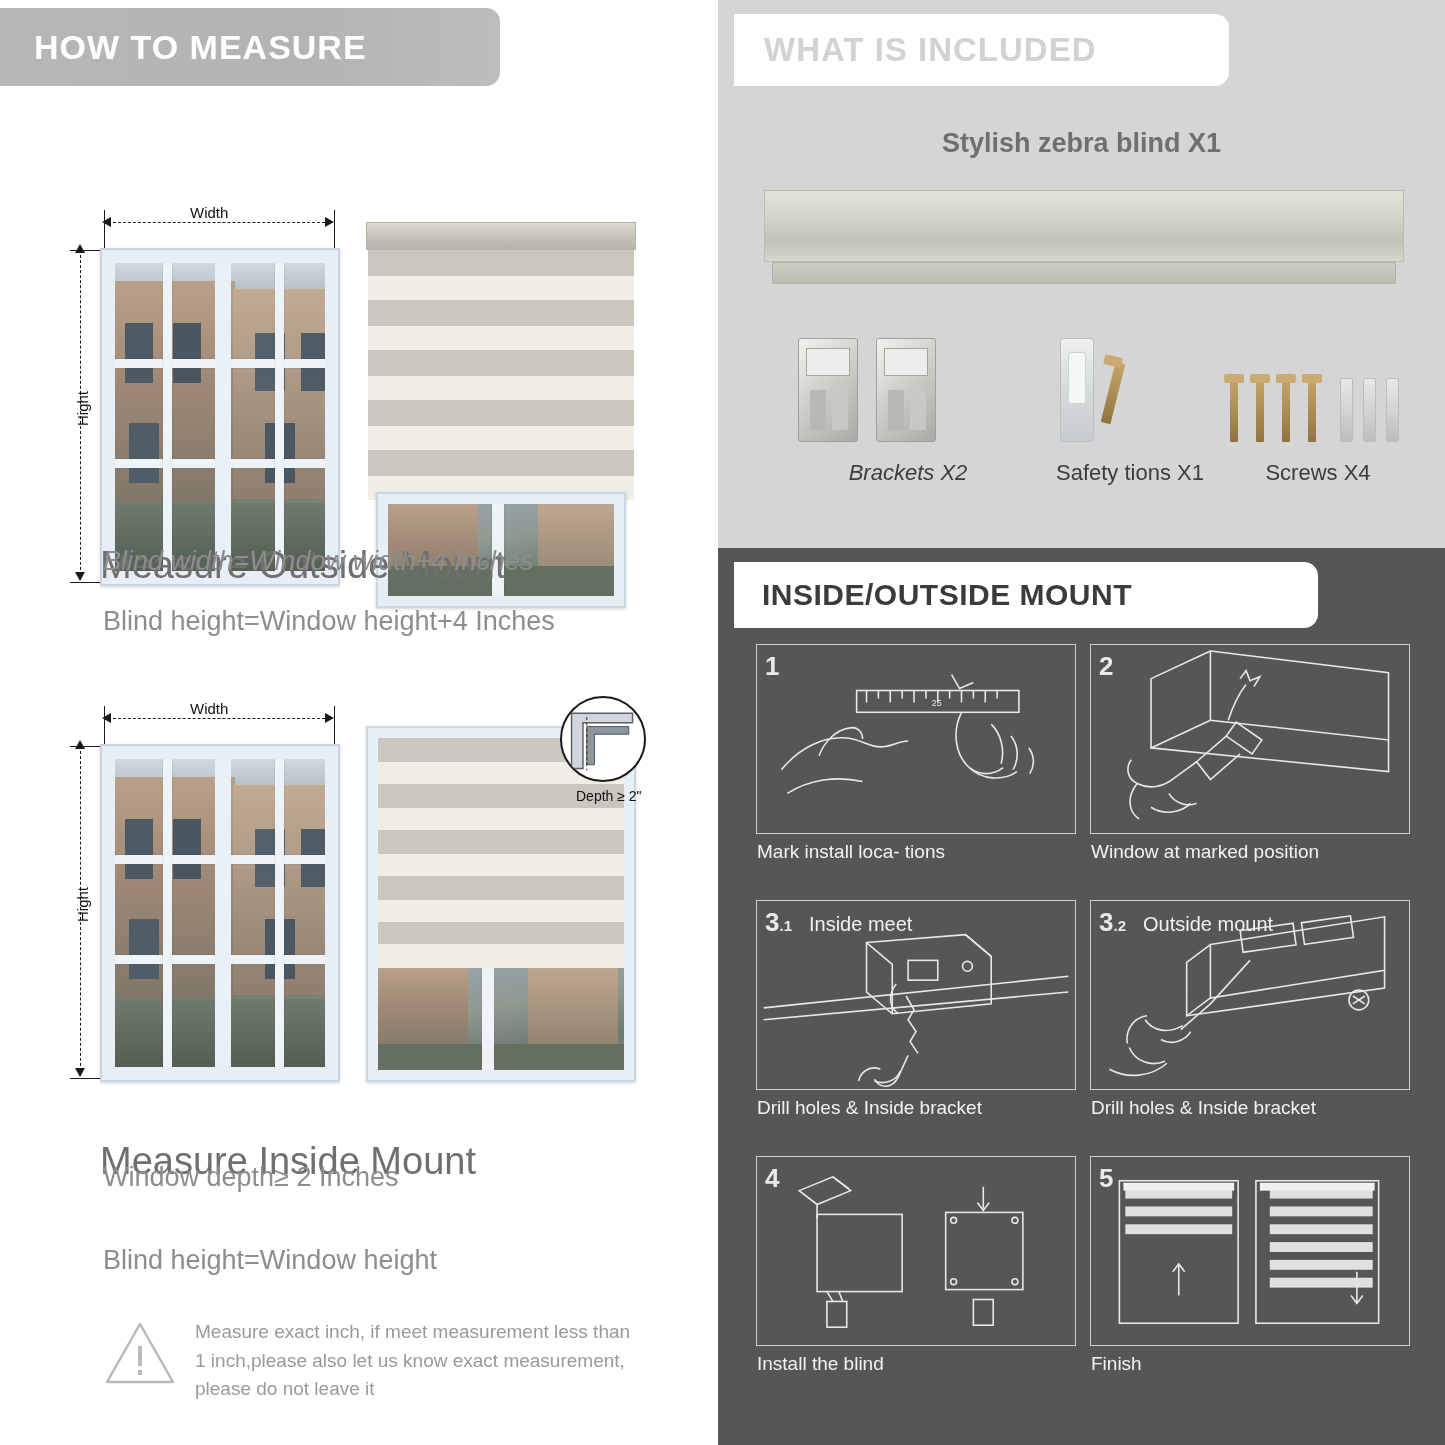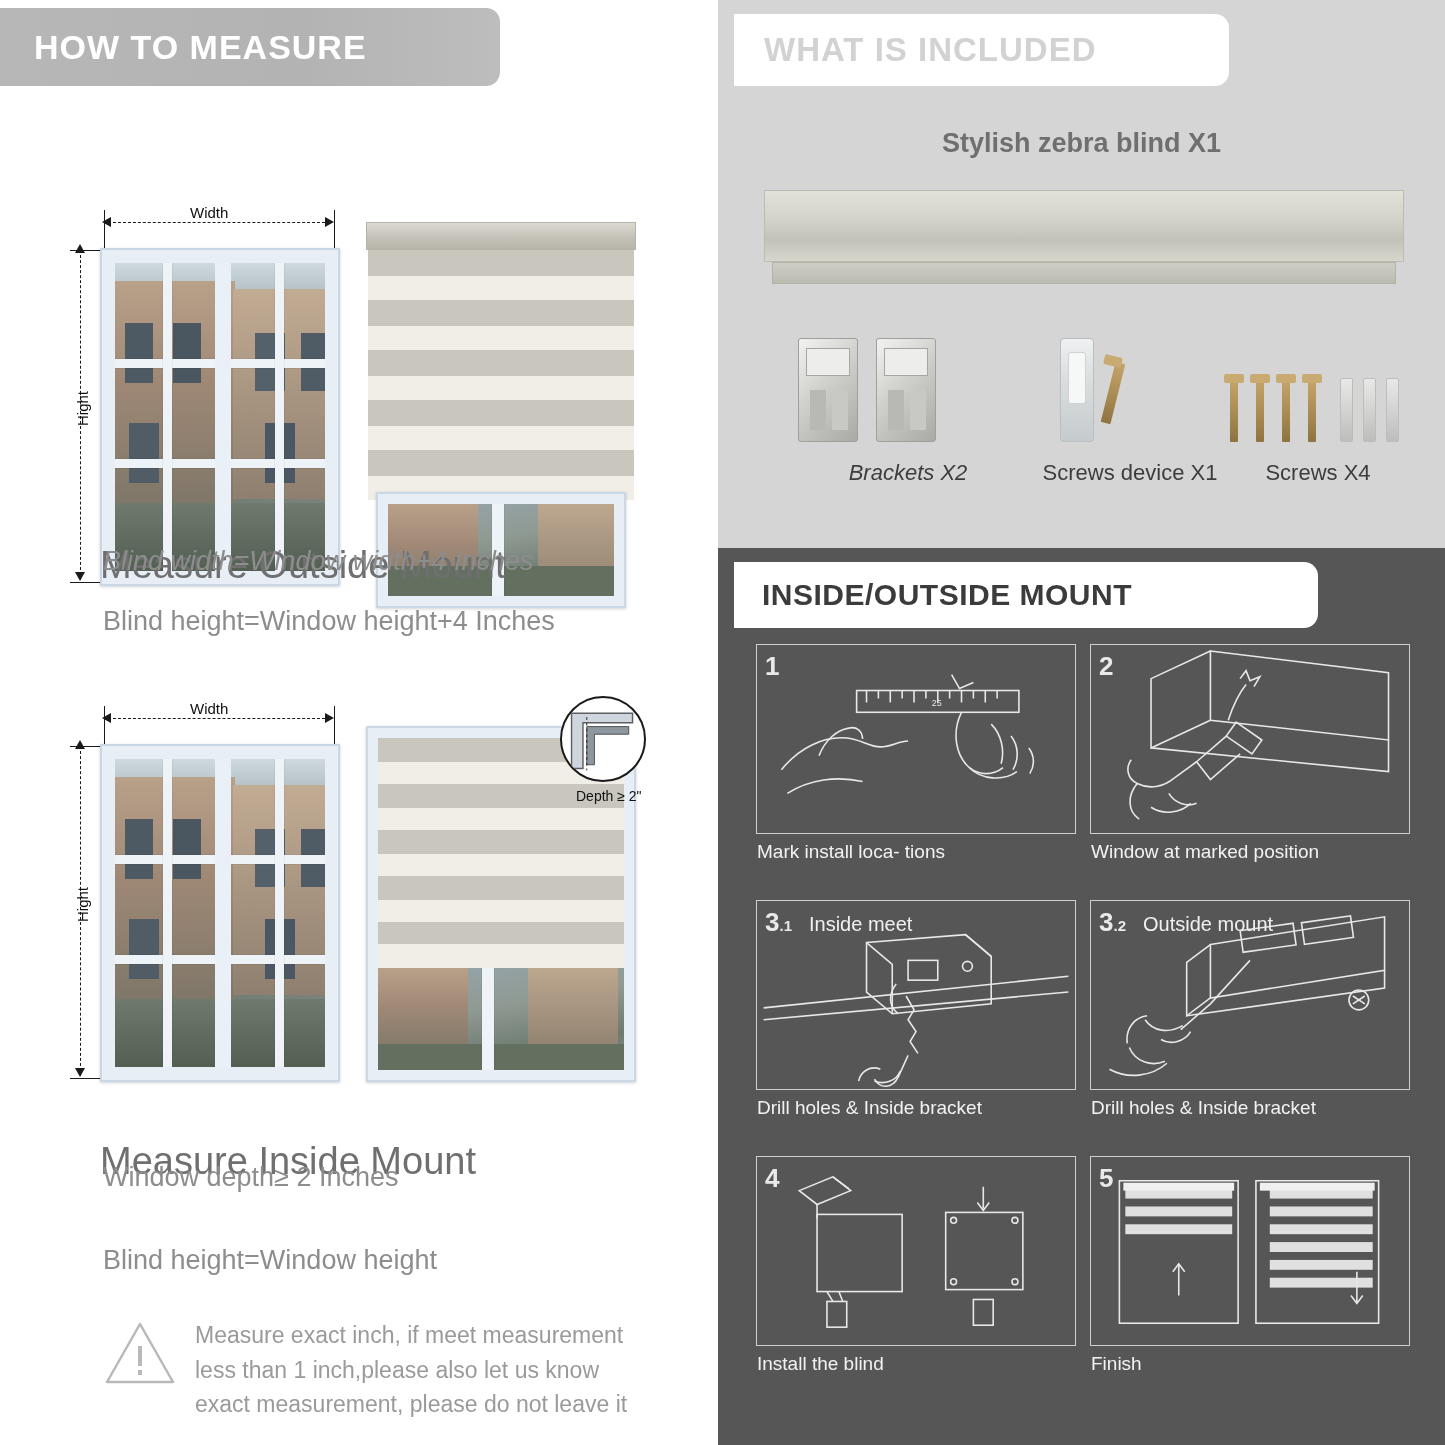--- a/index.html
+++ b/index.html
@@ -110,21 +110,21 @@
   .ptext {
     position: absolute;
     font-size: 27px; color: #8d8d8d;
   }
 
   .note {
     position: absolute;
     display: flex; gap: 18px; align-items: flex-start;
   }
   .warn-svg { display:block; }
-  .note-text { font-size: 23px; color: #9a9a9a; line-height: 1.5; max-width: 440px; }
+  .note-text { font-size: 19px; color: #9a9a9a; line-height: 1.5; max-width: 440px; }
 
   
   .callout-circle {
     position: absolute;
     width: 86px; height: 86px; border-radius: 50%;
     border: 2px solid #1a1a1a;
     overflow: hidden; background: #ffffff;
   }
   .depth-label { position: absolute; font-size: 14px; color: #111; }
 
@@ -401,21 +401,21 @@
       <div style="position:absolute;left:166px;top:348px;width:44px;height:28px;background:#ededeb;border:1px solid #a6a6a3;"></div>
       <div style="position:absolute;left:170px;top:390px;width:16px;height:40px;background:#b8b8b5;"></div>
       <div style="position:absolute;left:192px;top:390px;width:16px;height:40px;background:#c8c8c5;"></div>
     </div>
     <div class="part-label" style="left:50px;top:460px;width:280px;font-style:italic;">Brackets X2</div>
 
     <div class="safety" style="left:342px;top:338px;width:34px;height:104px;"></div>
     <div style="position:absolute;left:350px;top:352px;width:18px;height:52px;background:#f6f7f7;border:1px solid #cdd2d4;border-radius:3px;"></div>
     <div class="screw" style="left:390px;top:362px;width:10px;height:62px;transform:rotate(14deg);"></div>
     <div style="position:absolute;left:386px;top:356px;width:18px;height:10px;background:#c9ab72;border-radius:2px;transform:rotate(14deg);"></div>
-    <div class="part-label" style="left:272px;top:460px;width:280px;">Screws device X1</div>
+    <div class="part-label" style="left:272px;top:460px;width:280px;">Safety tions X1</div>
 
     <div>
       <div class="screw" style="left:512px;top:380px;width:8px;height:62px;"></div>
       <div style="position:absolute;left:506px;top:374px;width:20px;height:9px;background:#c9ab72;border-radius:2px;"></div>
       <div class="screw" style="left:538px;top:380px;width:8px;height:62px;"></div>
       <div style="position:absolute;left:532px;top:374px;width:20px;height:9px;background:#c9ab72;border-radius:2px;"></div>
       <div class="screw" style="left:564px;top:380px;width:8px;height:62px;"></div>
       <div style="position:absolute;left:558px;top:374px;width:20px;height:9px;background:#c9ab72;border-radius:2px;"></div>
       <div class="screw" style="left:590px;top:380px;width:8px;height:62px;"></div>
       <div style="position:absolute;left:584px;top:374px;width:20px;height:9px;background:#c9ab72;border-radius:2px;"></div>

